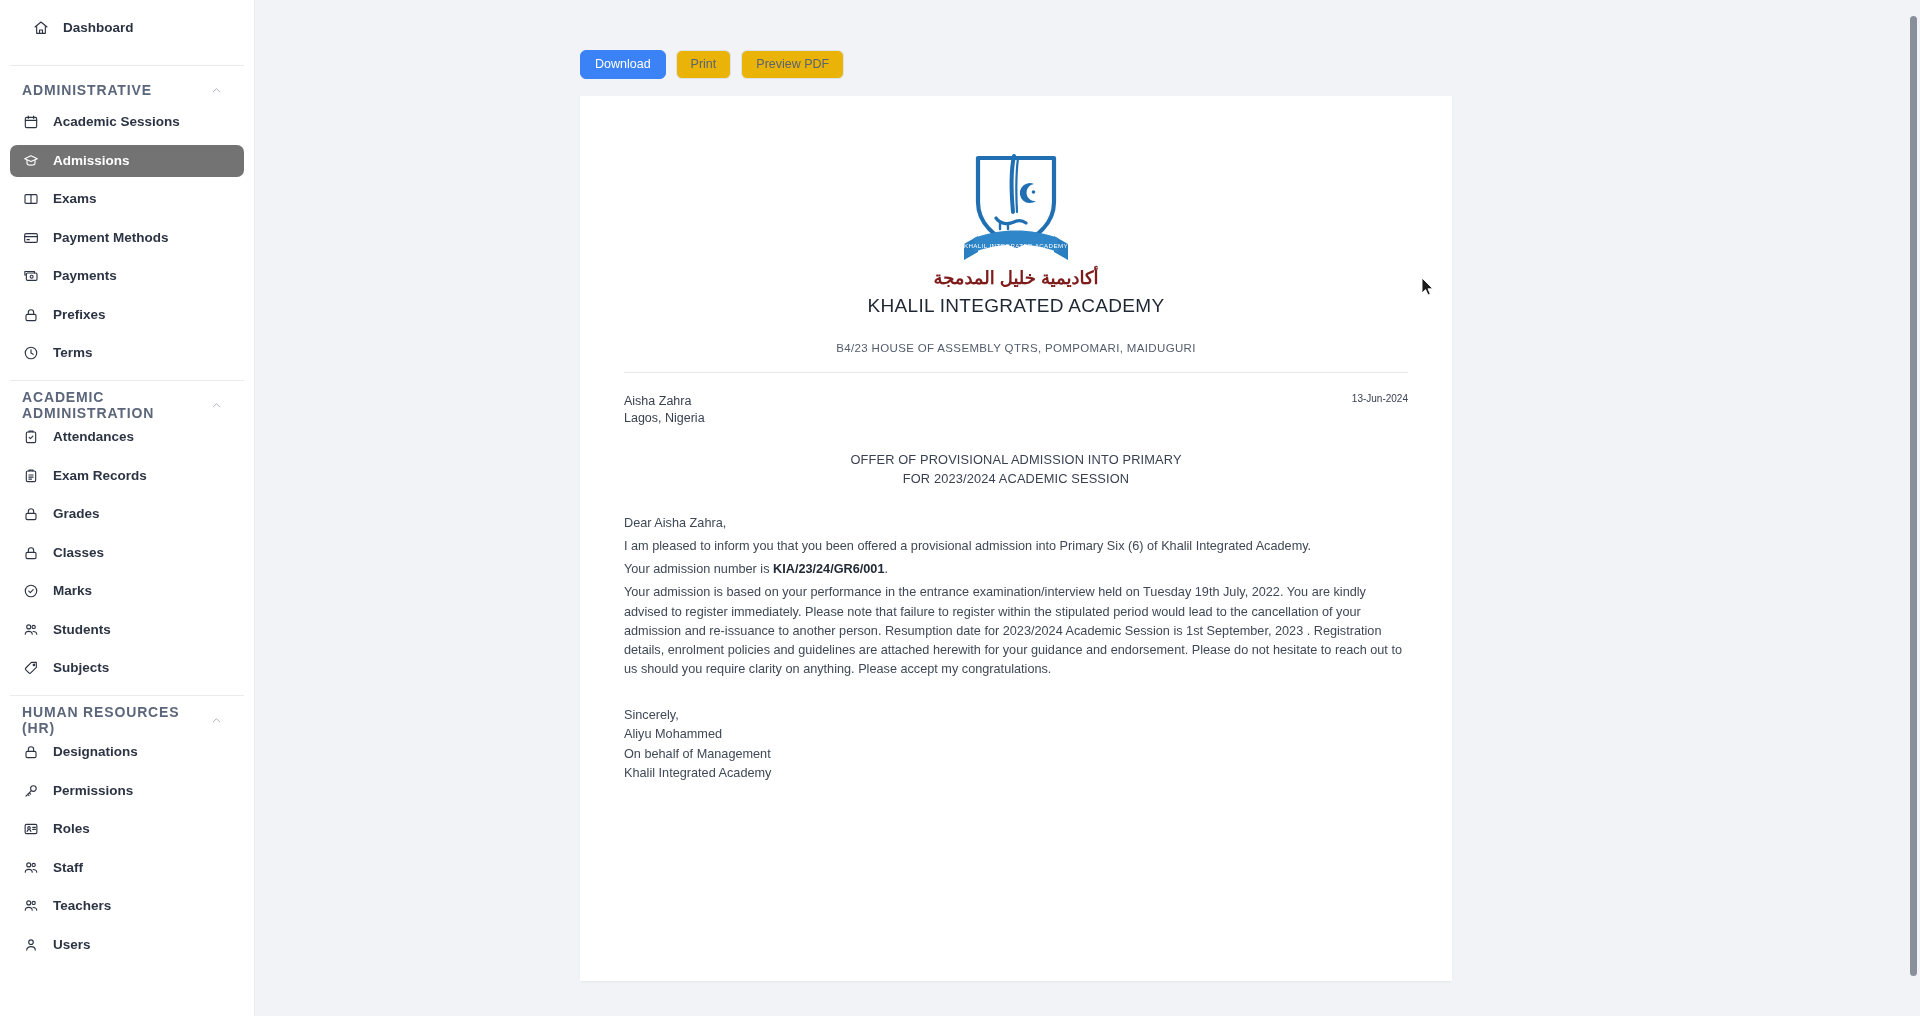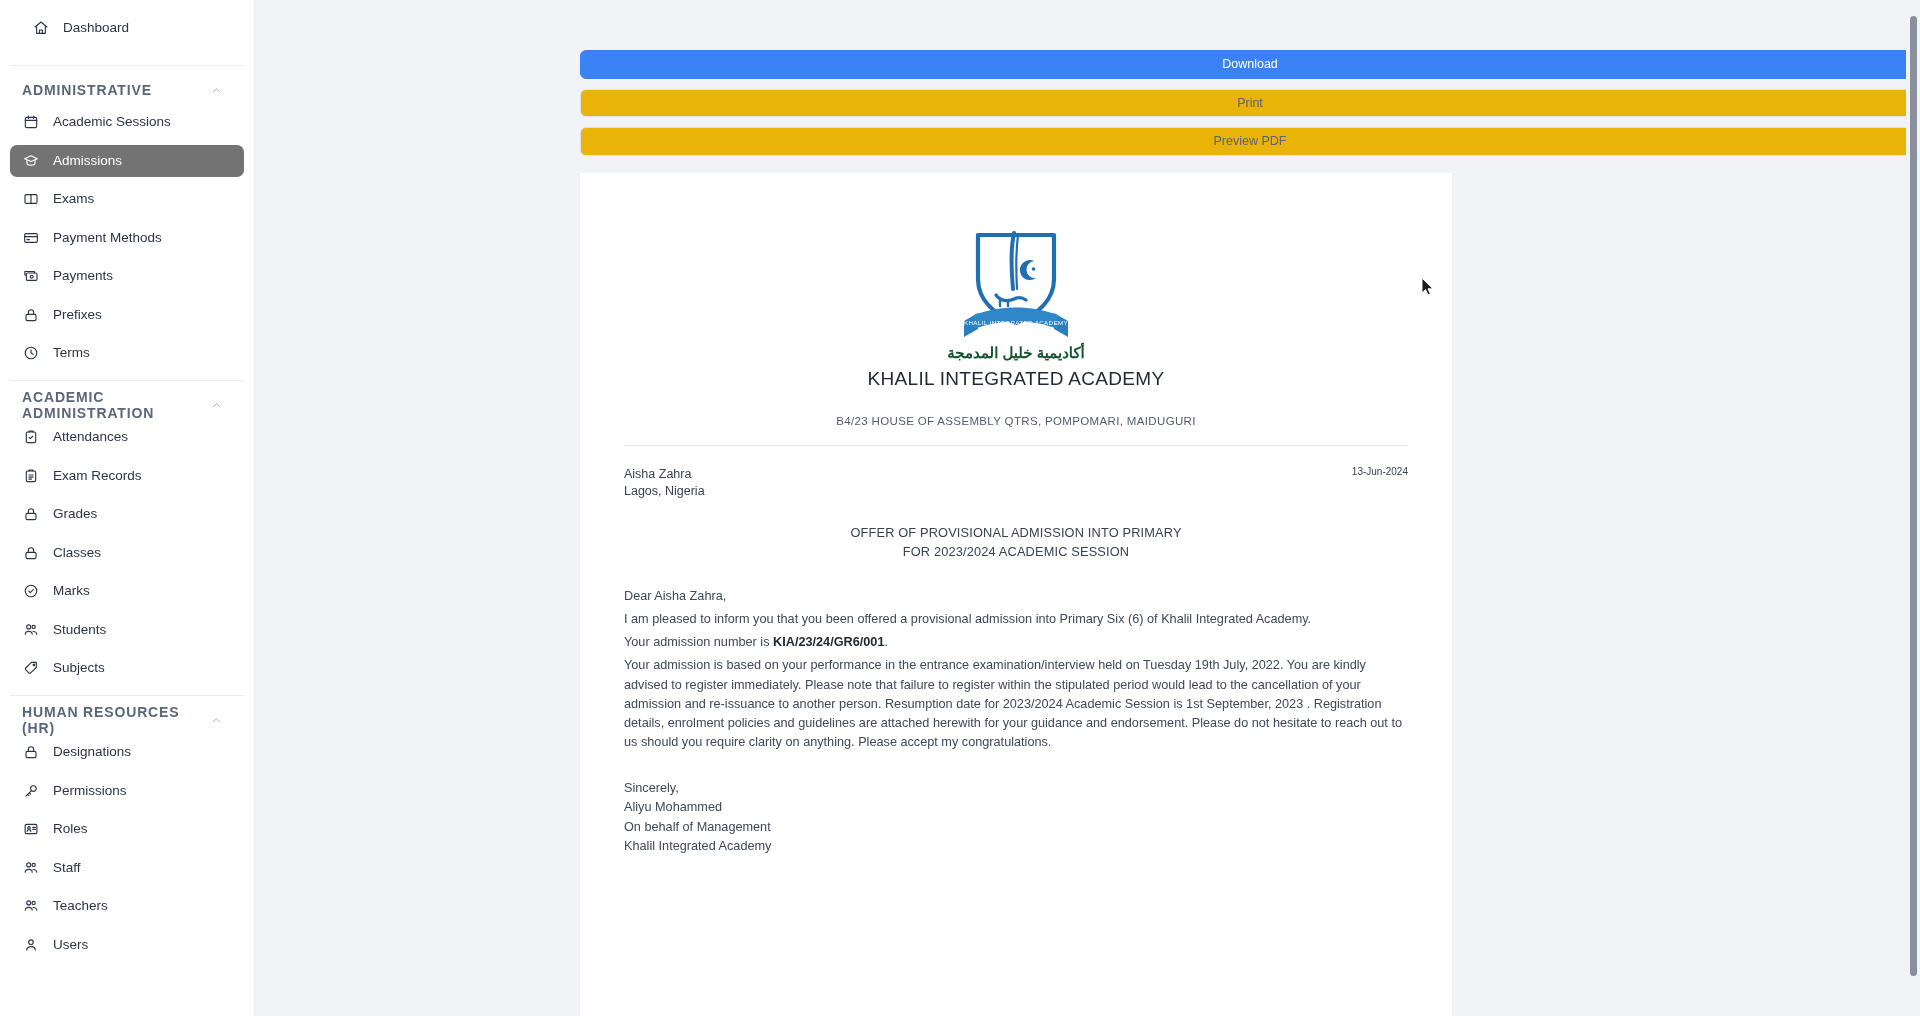--- a/index.html
+++ b/index.html
@@ -33,21 +33,21 @@
     border-radius: 7px;
     color: #2c3444;
     font-size: 13.5px;
     cursor: pointer;
     white-space: nowrap;
   }
   .nav-item.active { background: #737373; color: #ffffff; }
   .nav-item.active .ic svg { stroke: #ffffff; }
   .nav-item .ic { width: 17px; height: 17px; display: inline-flex; align-items: center; justify-content: center; flex: 0 0 17px;}
   .nav-item .ic svg { width: 16px; height: 16px; stroke: #2c3444; fill: none; stroke-width: 1.7; stroke-linecap: round; stroke-linejoin: round; }
-  .nav-label { line-height: 1; }
+  .nav-label { line-height: 1; font-weight: bold; }
 
   .divider { height: 1px; background: #e9ebef; margin: 11px 10px 11px 10px; }
 
   .section-head {
     display: flex;
     align-items: center;
     justify-content: space-between;
     padding: 0 22px 0 12px;
     margin: 0 10px;
     height: 26px;
@@ -69,21 +69,20 @@
     flex: 1;
     height: 1016px;
     background: #f1f3f6;
     overflow: hidden;
     position: relative;
   }
   .toolbar {
     display: flex;
     gap: 10px;
     padding: 50px 0 0 325px;
-    flex-direction: column;
   }
   .btn {
     font-family: "Liberation Sans", sans-serif;
     font-size: 12.5px;
     border-radius: 6px;
     padding: 7px 14px;
     cursor: pointer;
     line-height: 1;
     border: 1px solid #dfe3e9;
     background: #eab308;
@@ -101,22 +100,22 @@
     width: 872px;
     margin: 17px 0 0 325px;
     background: #ffffff;
     min-height: 885px;
     padding: 38px 44px 40px 44px;
     box-shadow: 0 1px 2px rgba(16,24,40,0.06);
   }
   .letterhead { text-align: center; }
   .logo-wrap { display: flex; justify-content: center; margin-top: 6px; }
   .ac-name-ar {
-    font-size: 15px;
-    color: #14532d;
+    font-size: 18px;
+    color: #7f1d1d;
     font-weight: bold;
     direction: rtl;
     margin-top: 2px;
     letter-spacing: 0px;
   }
   .ac-name-en {
     font-size: 19px;
     color: #1f2733;
     letter-spacing: 0.3px;
     margin-top: 6px;

